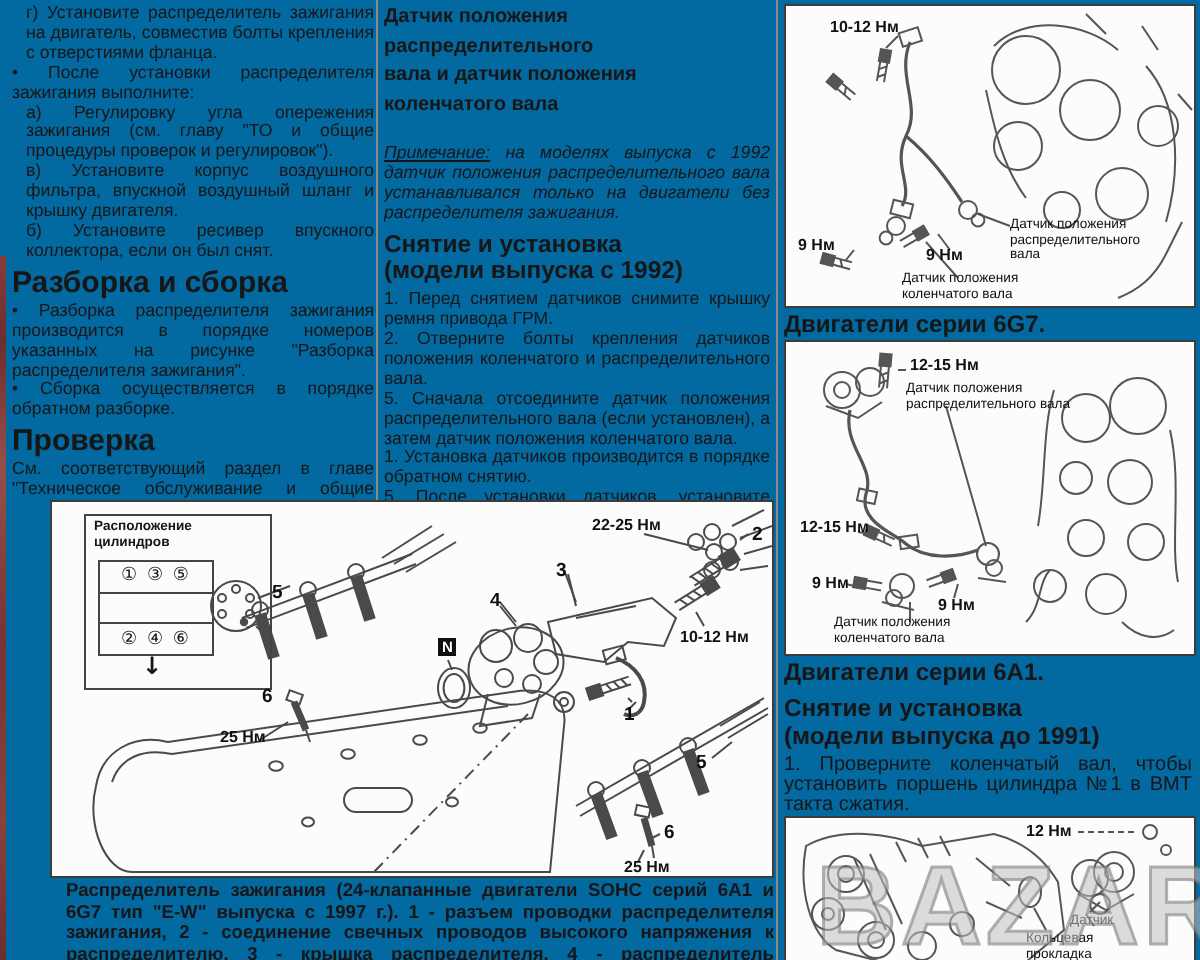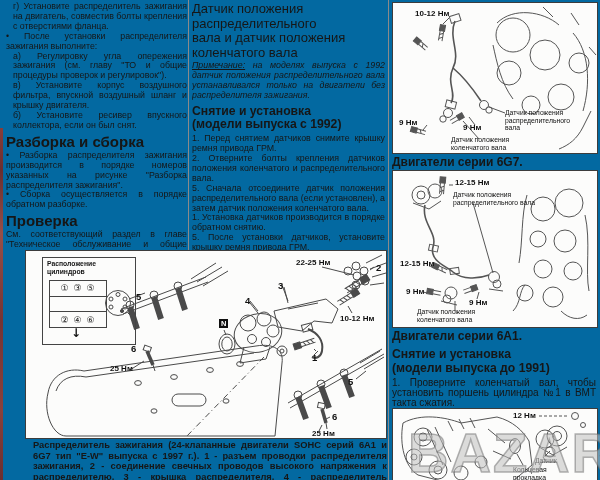--- a/index.html
+++ b/index.html
@@ -4,22 +4,22 @@
 <style>
   html,body{margin:0;padding:0;background:#e8e8e8;}
   #page{position:relative;width:600px;height:480px;background:#0369a1;overflow:hidden;
         font-family:"Liberation Sans","DejaVu Sans",sans-serif;color:#161616;}
   .abs{position:absolute;}
   
   .col{position:absolute;top:2px;overflow:hidden;}
   .p,.sub,.step{font-size:8.8px;line-height:9.9px;text-align:justify;margin:0;}
   .sub{padding-left:7px;}
   .h{font-size:15px;font-weight:bold;line-height:14px;margin:4px 0 2px 0;}
-  .title{font-size:13px;font-weight:normal;line-height:14.6px;white-space:pre-line;}
-  .note{font-size:8.8px;line-height:9.8px;font-style:italic;text-align:justify;margin-top:1px;}
+  .title{font-size:10px;font-weight:bold;line-height:14.6px;white-space:pre-line;}
+  .note{font-size:8.8px;line-height:9.8px;font-style:italic;text-align:justify;margin-top:12px;}
   .note u{text-decoration:underline;}
   .subhead{font-size:12.2px;font-weight:bold;line-height:13.8px;white-space:pre-line;margin:4px 0 2px 0;}
   .steptext{font-size:10px;line-height:10.2px;text-align:justify;}
   
   .vr{position:absolute;width:1px;background:#8a8a8a;}
   
   .figbox{position:absolute;border:1px solid #3c3c3c;background:#fcfcfb;}
   .figcap{position:absolute;font-weight:bold;font-size:12px;white-space:nowrap;}
   .fig-label{position:absolute;color:#101010;}
   .tq{font-size:8px;font-weight:bold;white-space:nowrap;}

